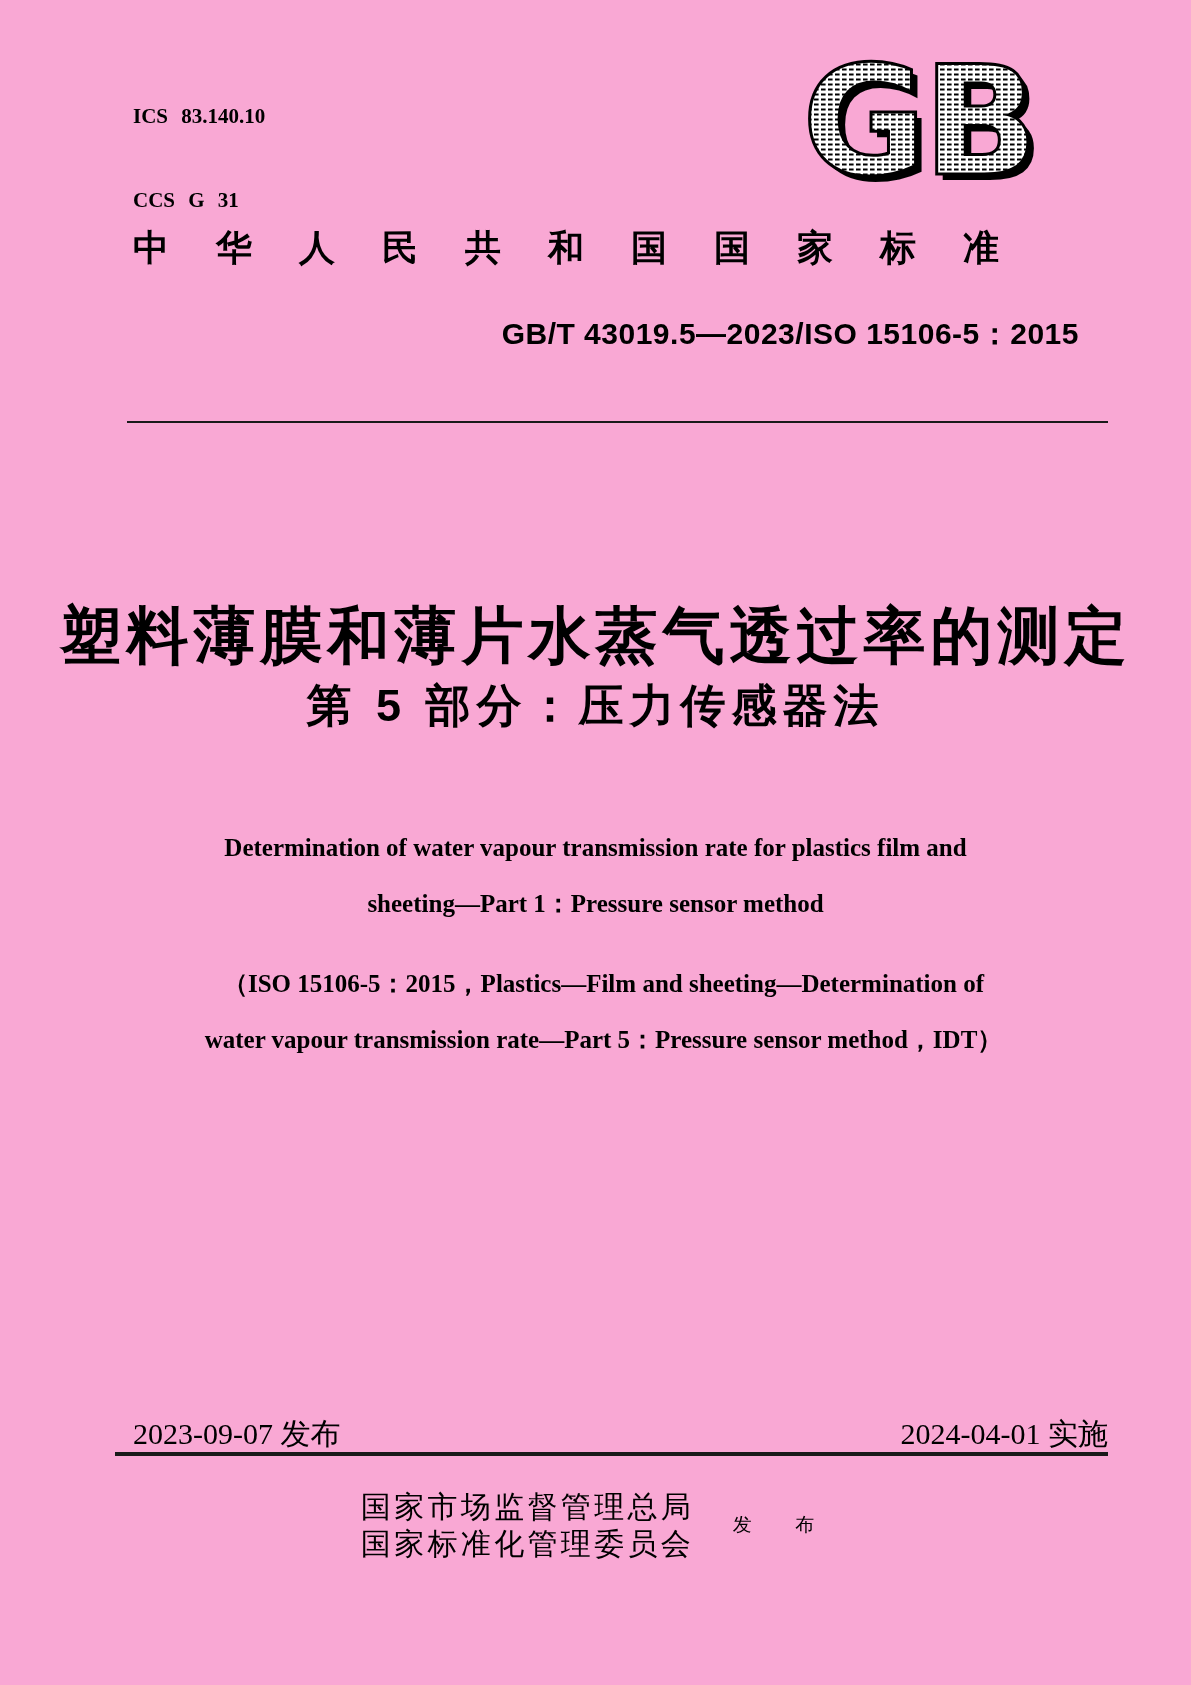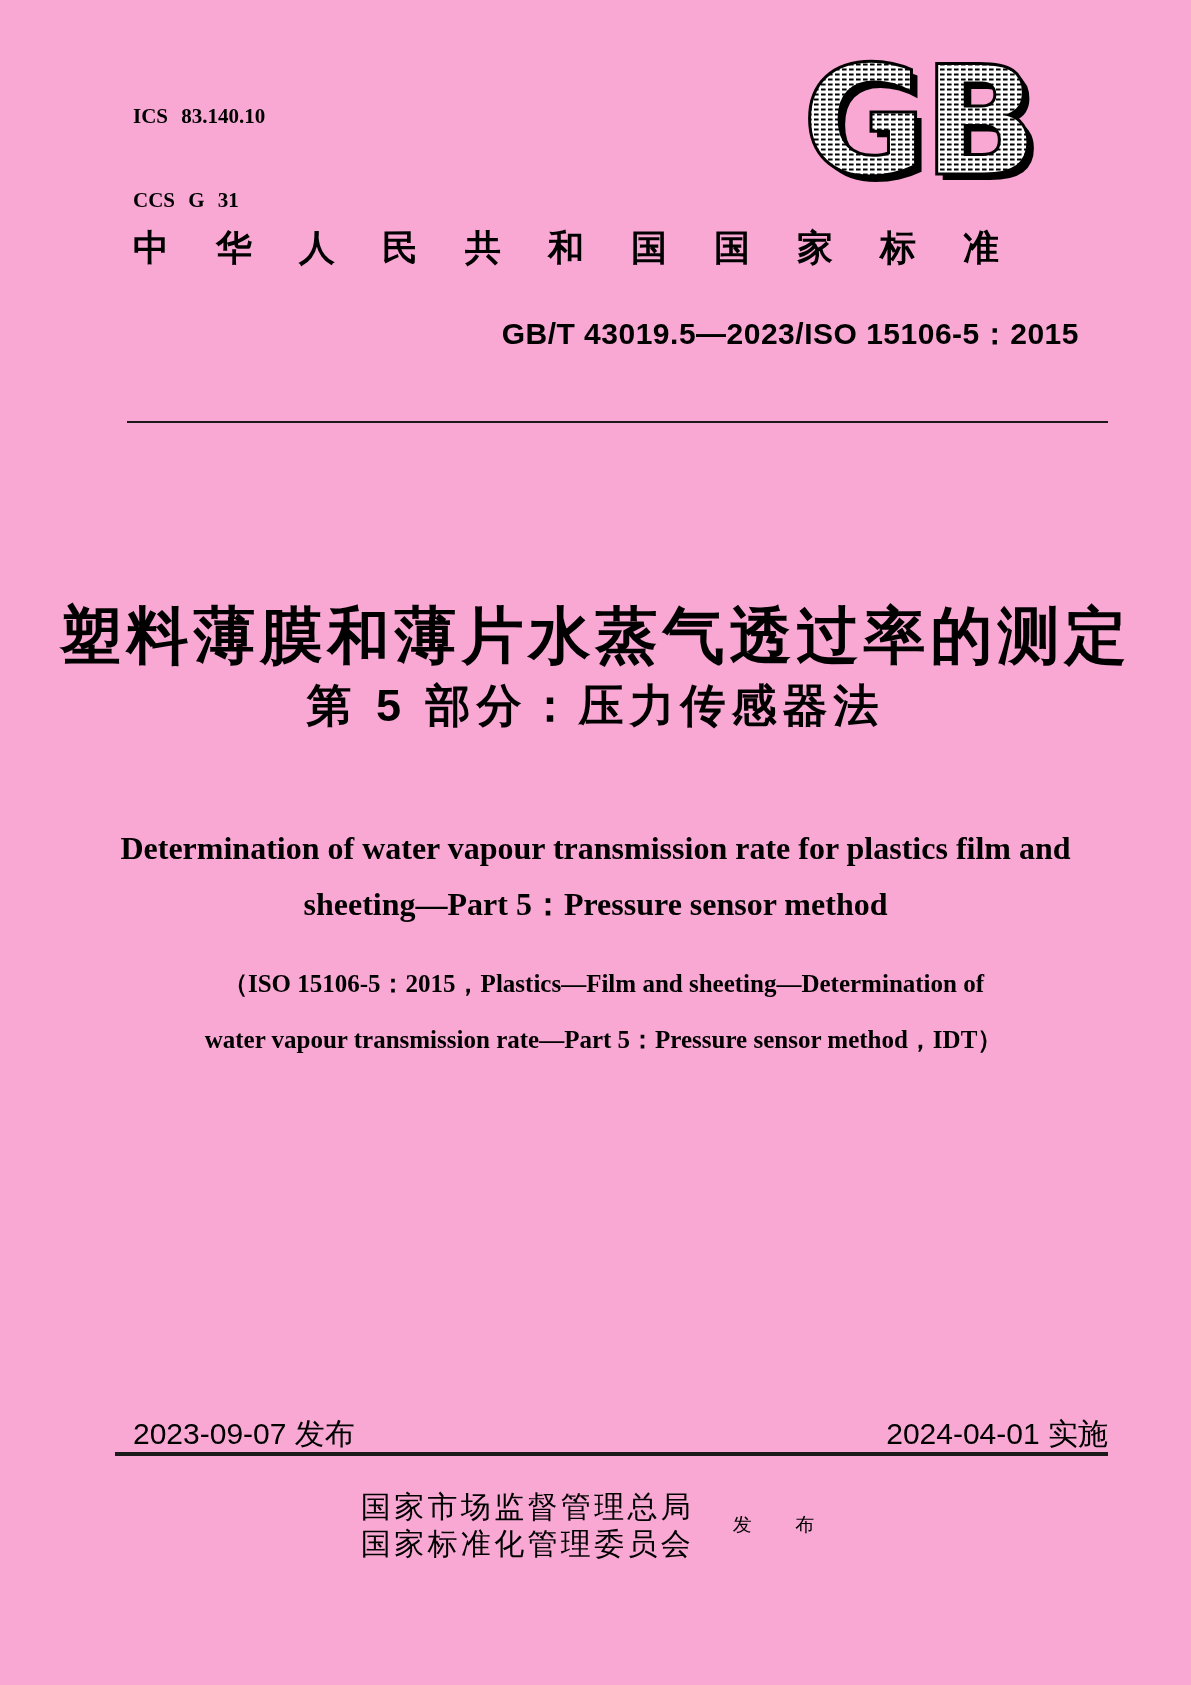--- a/index.html
+++ b/index.html
@@ -47,37 +47,37 @@
     letter-spacing:5px;white-space:nowrap;
   }
   .zh-title-2{
     position:absolute;left:0;top:676px;width:100%;
     text-align:center;font-size:45px;font-weight:bold;
     font-family:"Liberation Sans","DejaVu Sans",sans-serif;
     letter-spacing:6px;white-space:nowrap;
   }
   .en-title{
     position:absolute;left:0;top:820px;width:100%;
-    text-align:center;font-size:32px;font-weight:bold;
+    text-align:center;font-size:25px;font-weight:bold;
     line-height:56px;
     font-family:"Liberation Serif","DejaVu Serif",serif;
   }
   .iso-ref{
     position:absolute;left:0;top:956px;width:100%;
     text-align:center;font-size:25px;font-weight:bold;
     line-height:56px;
     font-family:"Liberation Serif","DejaVu Serif",serif;
     margin-left:8px;
   }
   
   .dates-row{
     position:absolute;left:133px;right:83px;top:1414px;
     display:flex;justify-content:space-between;
     font-size:30px;
-    font-family:Liberation Sans, sans-serif;
+    font-family:Liberation Serif, serif;
     white-space:pre;
   }
   .rule-bottom{
     position:absolute;left:115px;right:83px;top:1452px;height:4px;
     background:#1a1a1a;
   }
   .publisher-row{
     position:absolute;left:0;top:1488px;width:100%;
     display:flex;justify-content:center;align-items:center;gap:42px;
   }
@@ -122,21 +122,21 @@
 
   <div class="standard-number">GB/T 43019.5—2023/ISO 15106-5：2015</div>
 
   <div class="rule-top"></div>
 
   <div class="zh-title-1">塑料薄膜和薄片水蒸气透过率的测定</div>
   <div class="zh-title-2">第 5 部分：压力传感器法</div>
 
   <div class="en-title">
     <div>Determination of water vapour transmission rate for plastics film and</div>
-    <div>sheeting—Part 5：Pressure sensor method</div>
+    <div>sheeting—Part 1：Pressure sensor method</div>
   </div>
 
   <div class="iso-ref">
     <div>（ISO 15106-5：2015，Plastics—Film and sheeting—Determination of</div>
     <div>water vapour transmission rate—Part 5：Pressure sensor method，IDT）</div>
   </div>
 
   <div class="dates-row">
     <div>2023-09-07 发布</div>
     <div>2024-04-01 实施</div>

